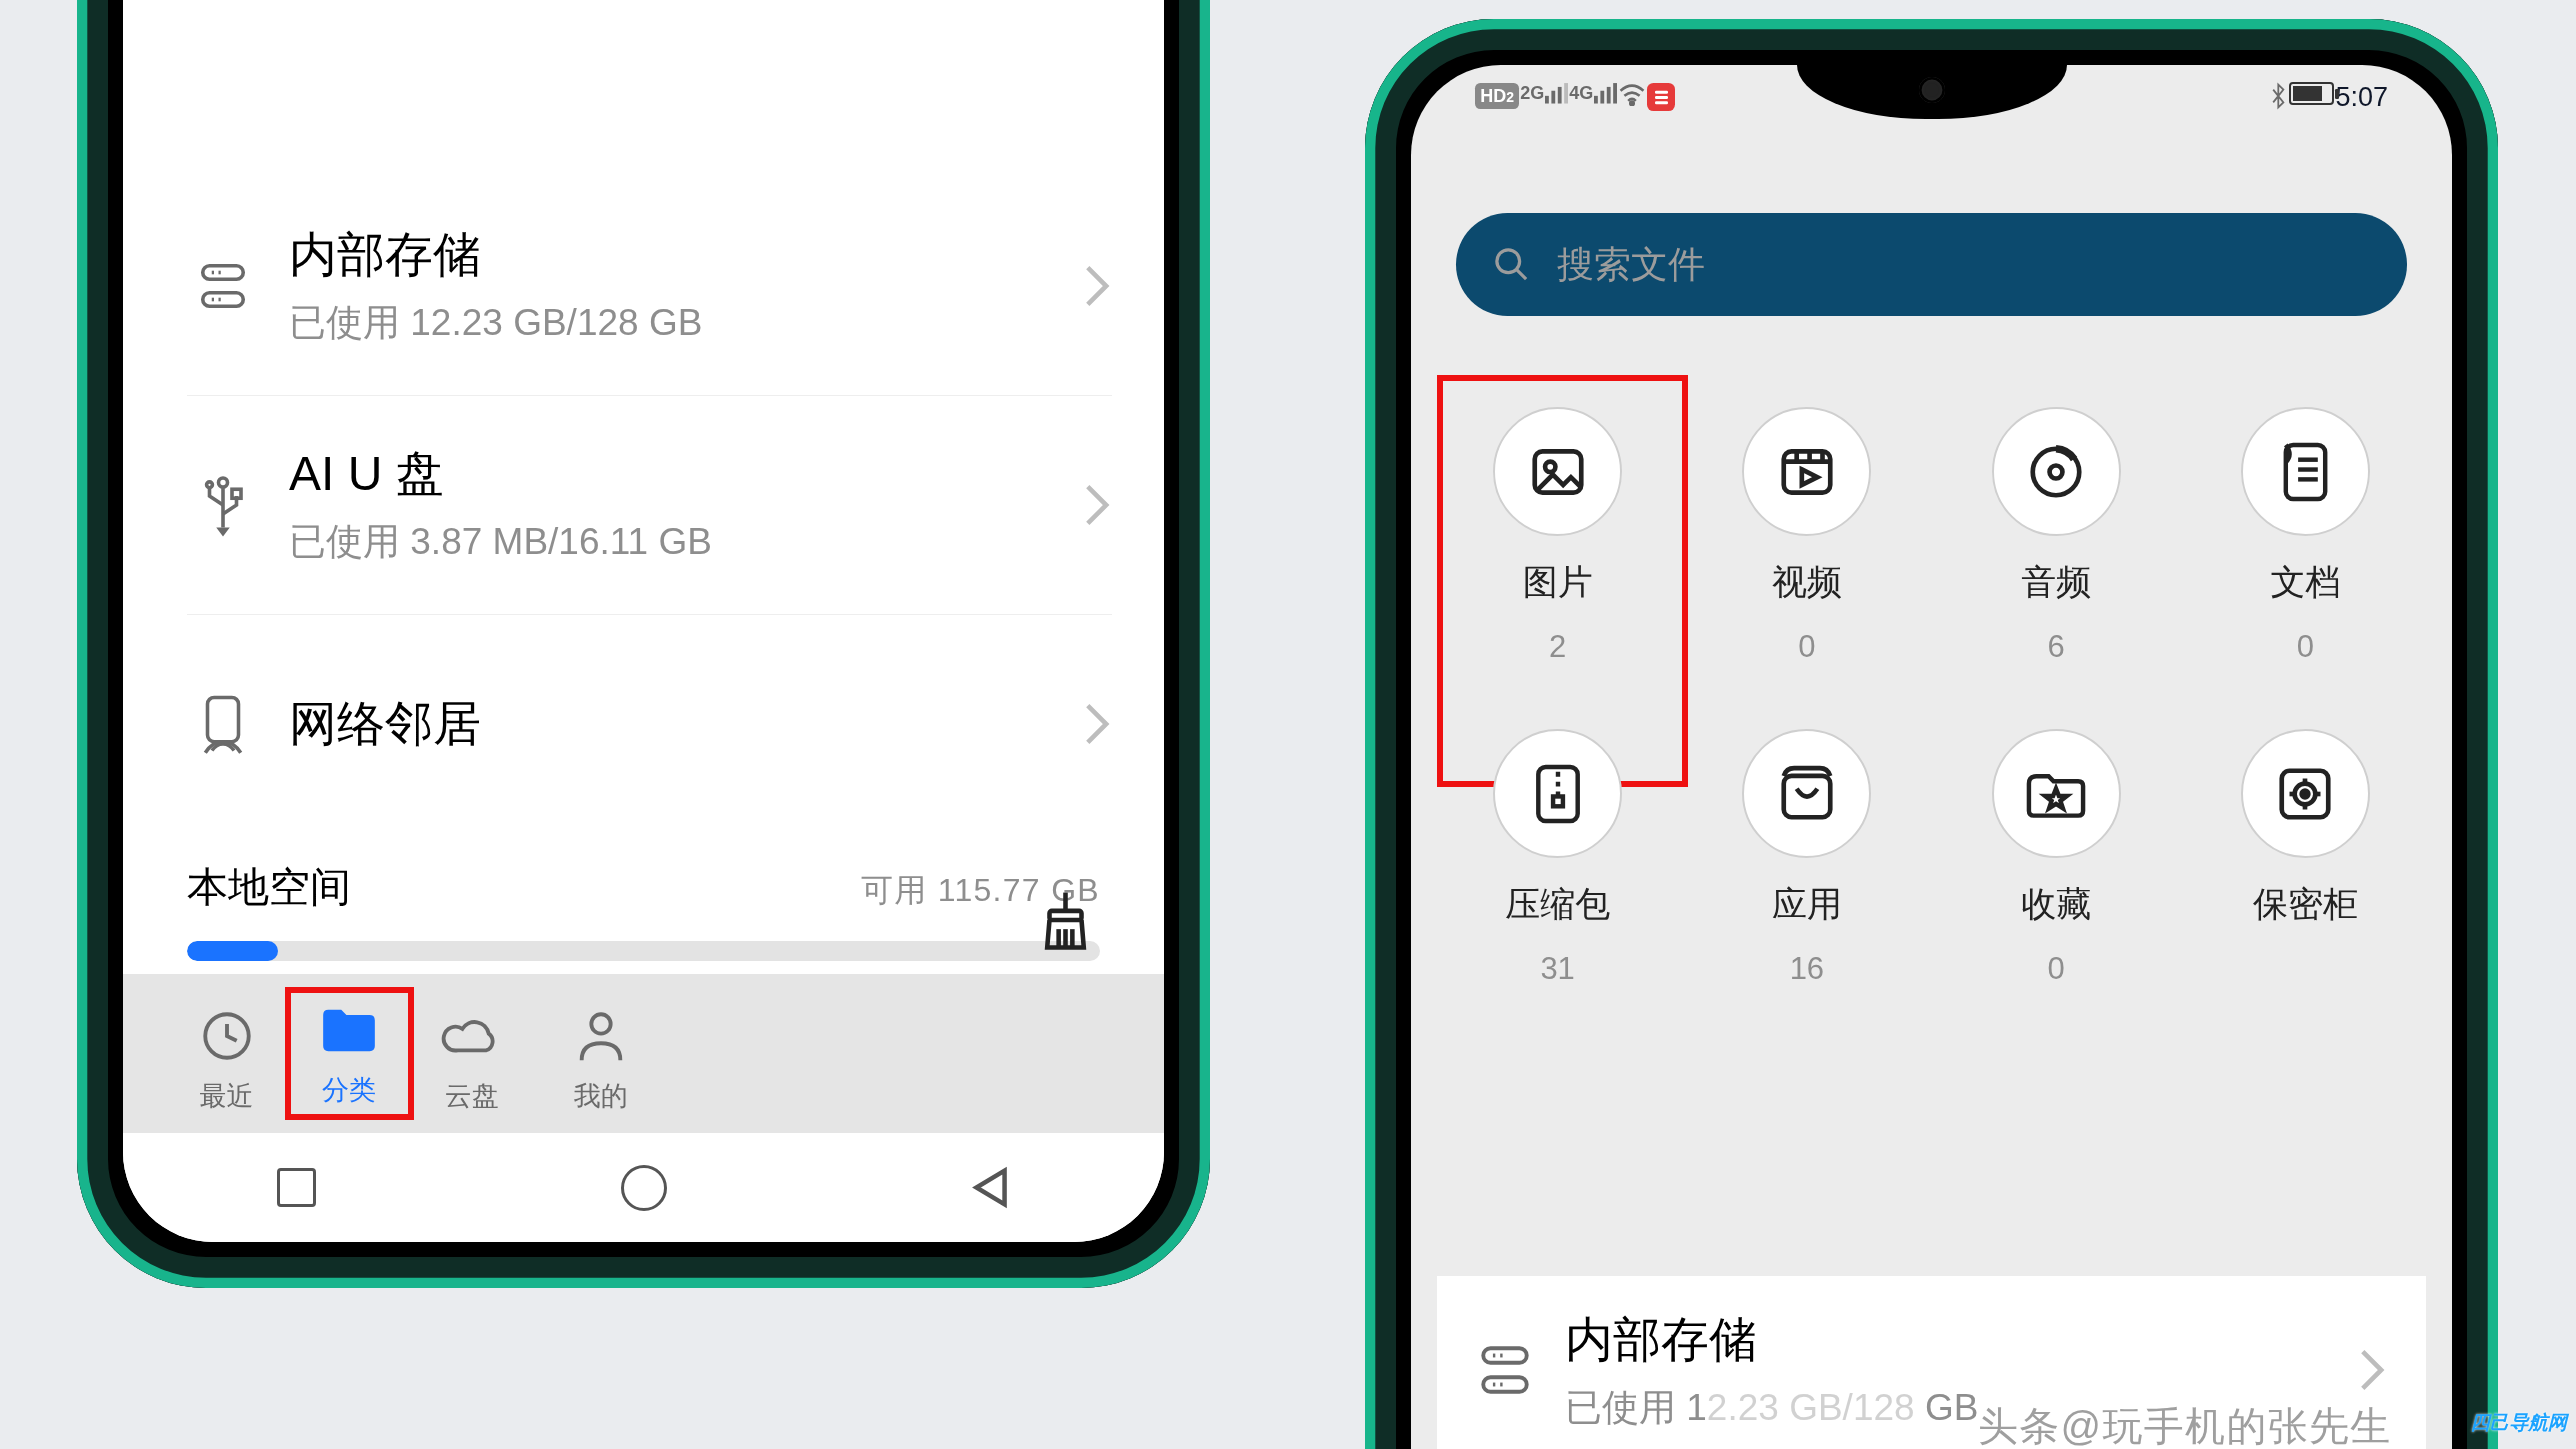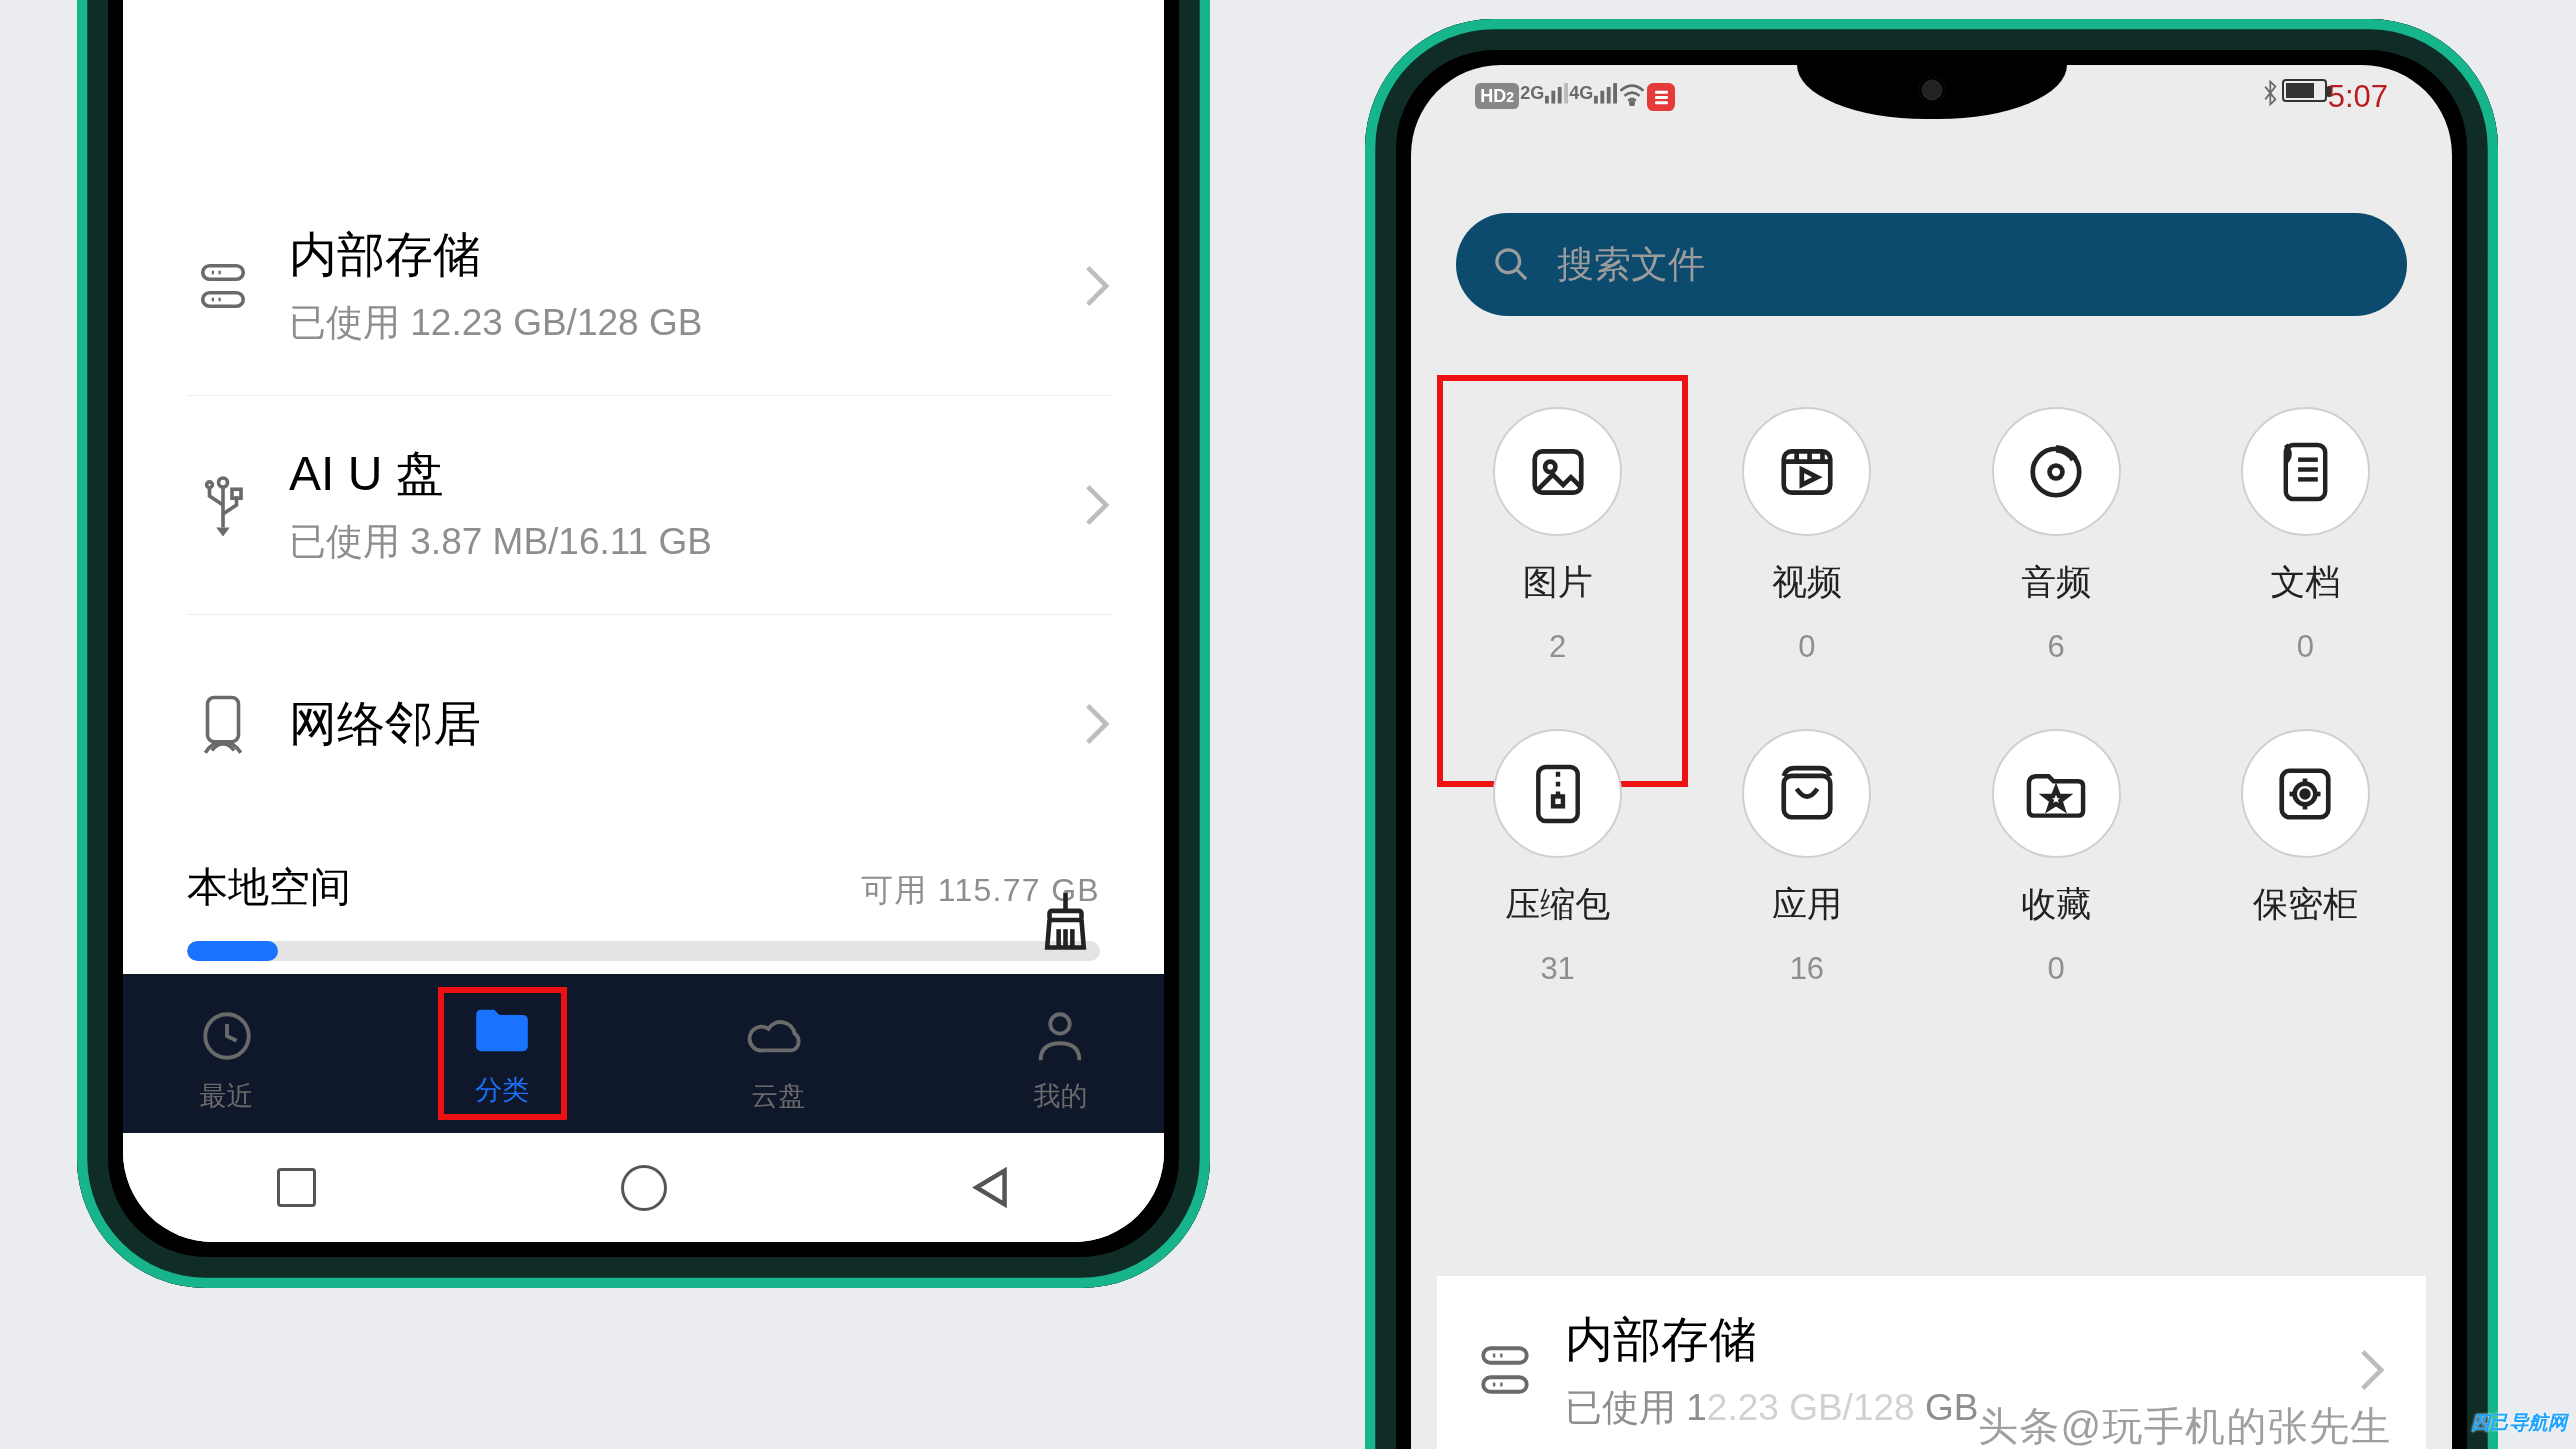--- a/index.html
+++ b/index.html
@@ -51,22 +51,22 @@
   .ls-avail { font-size: 32px; color:#8e8e8e; letter-spacing:1.3px;margin-left:16px; }
   .ls-bar {
     margin-top: 26px; height: 20.6px; background:#e3e3e3; border-radius: 10.3px;
     position:relative; overflow:hidden;
   }
   .ls-bar .fill { position:absolute; left:0; top:0; bottom:0; width:10%;
     background:#1a73ff; border-radius:10.3px; }
   .ls-clean { position:absolute; right: 71px; bottom: 26px; color:#333; }
 
   .bottom-tabs {
-    display:flex; justify-content:space-between; align-items:flex-end;
-    padding: 19.3px 39px 19.3px; background:#0f172a;
+    display:flex; justify-content:flex-start; align-items:flex-end;
+    padding: 19.3px 39px 19.3px; background:#e5e5e5;
   }
   .bt-item { display:flex; flex-direction:column; align-items:center; gap: 10.3px; width:129px; }
   .bt-icon { width:62px; height:62px; display:flex; align-items:center; justify-content:center; }
   .bt-label { font-size: 27px; color:#6a6a6a; }
   .bt-item.active .bt-label { color:#1a73ff; }
 
   .android-nav {
     height: 109px; background:#fff; display:flex; justify-content:space-around; align-items:center;
     border-top:0;
   }
@@ -334,21 +334,21 @@
             </svg>
           <span class="red-sq"></span>
         </div>
         <div class="sb-right">
           <svg width="20.6" height="28" viewBox="0 0 14 22" fill="none" stroke="#6a6a6a" stroke-width="1.4">
               <polyline points="3,6 11,16 7,20 7,2 11,6 3,16"></polyline>
             </svg>
           <span class="batt">
               <span class="f"></span>
             </span>
-          <span style="font-size:31px;color:#b91c1c;">5:07</span>
+          <span style="font-size:27px;color:#0f172a;">5:07</span>
         </div>
       </div>
 
       <div class="notch">
           <div class="cam"></div>
         </div>
 
       <div class="pr-search">
         <svg width="39" height="39" viewBox="0 0 24 24" fill="none" stroke="#9c9c9c" stroke-width="2">
             <circle cx="10" cy="10" r="7"></circle>

